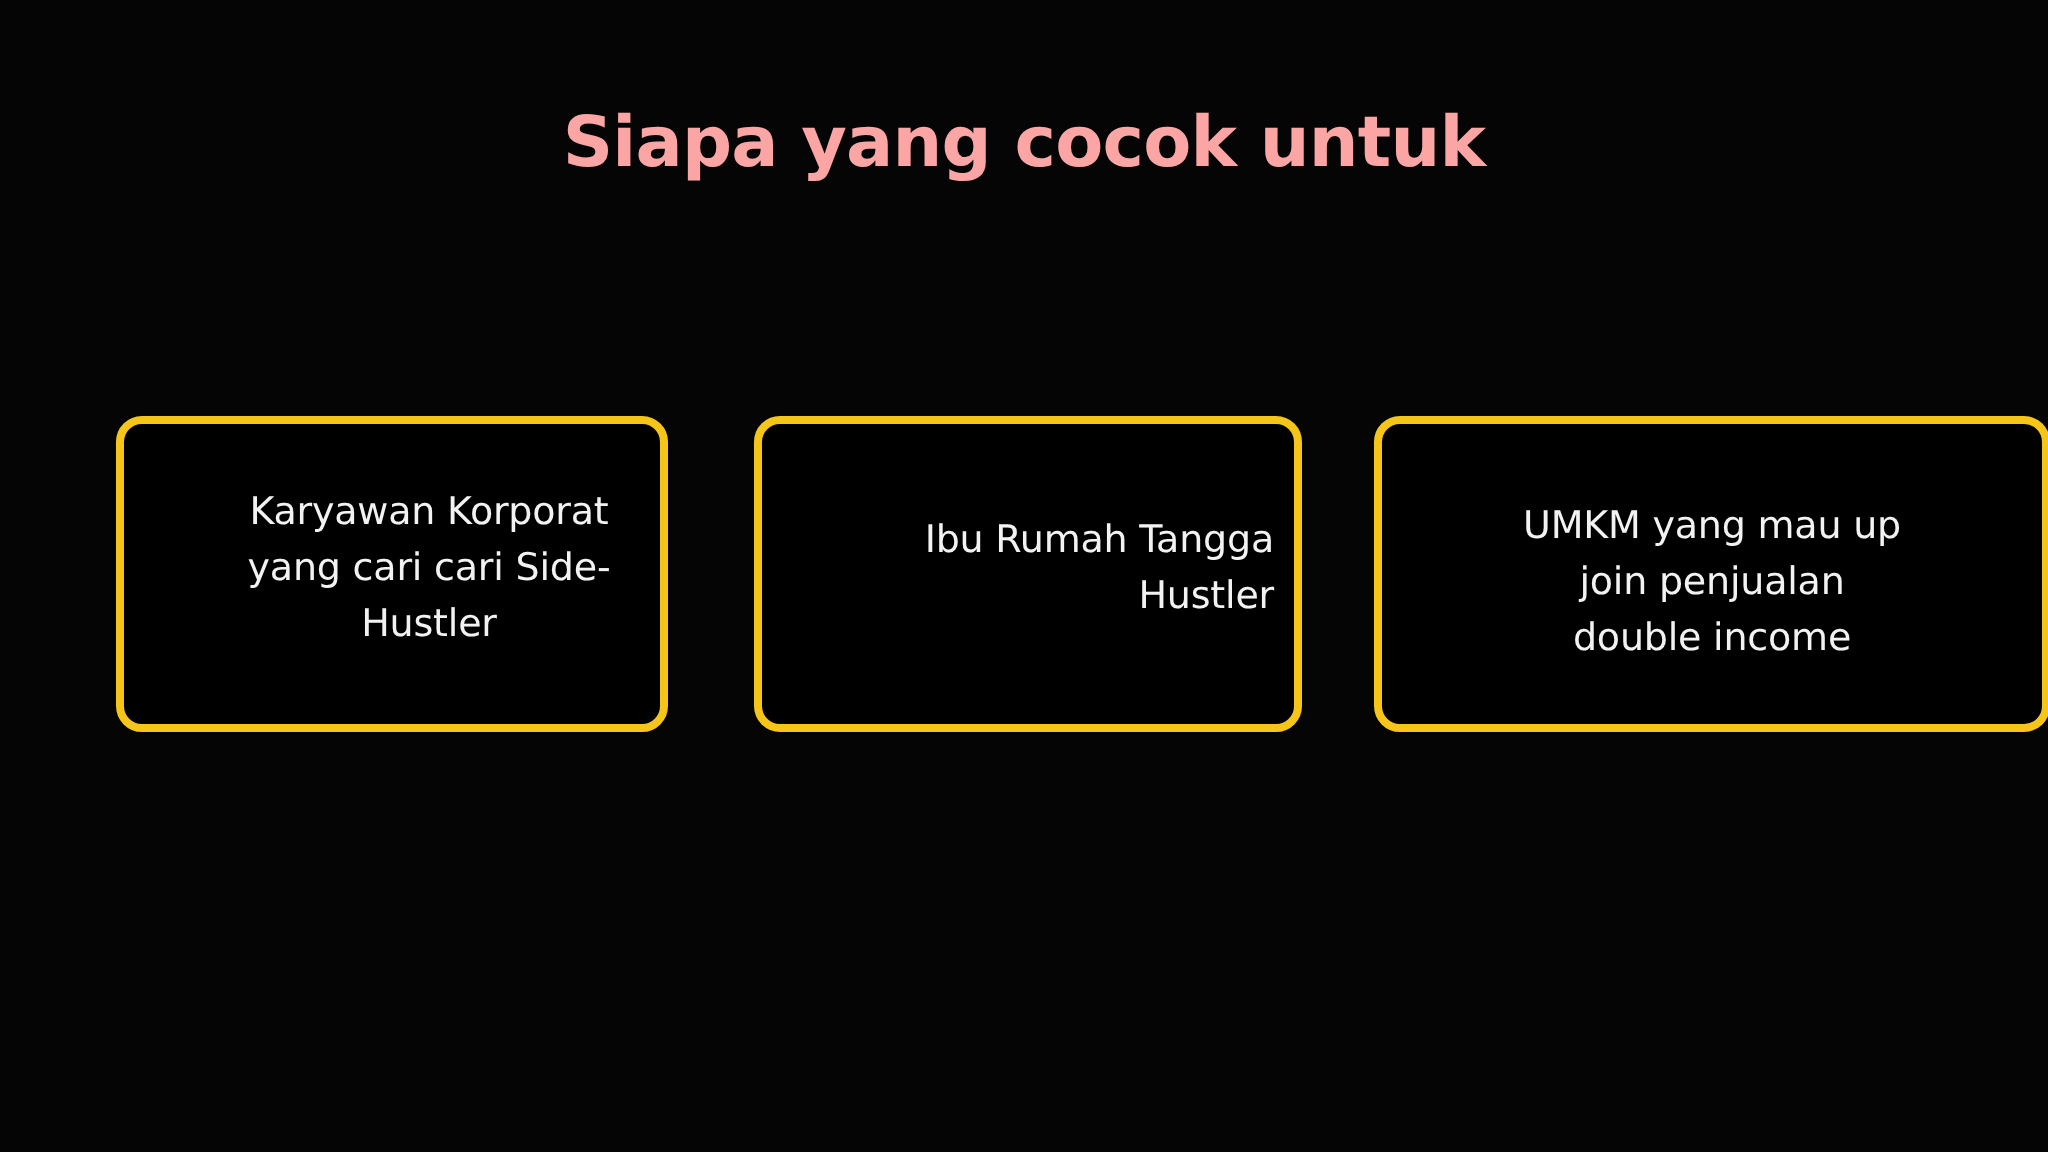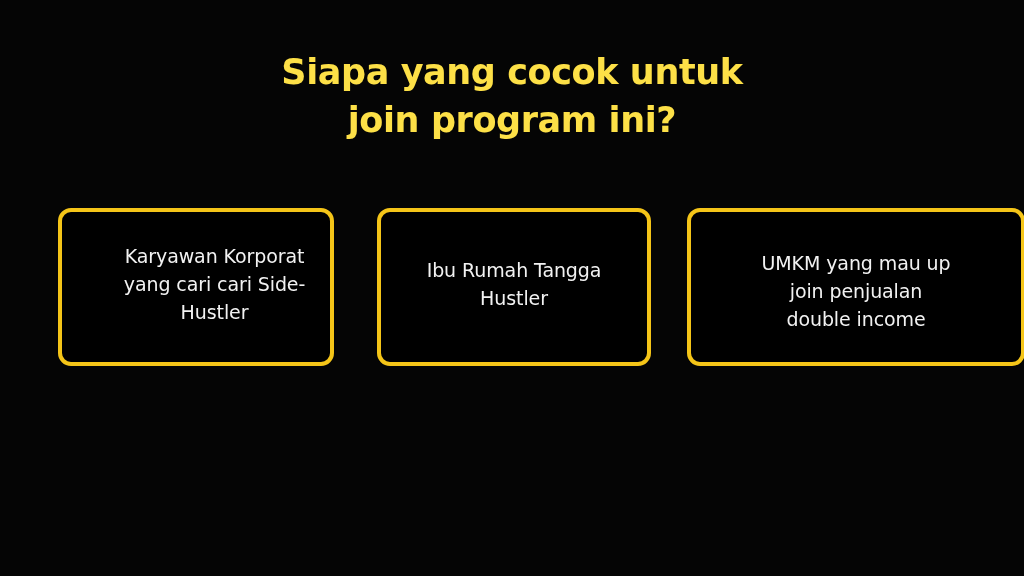--- a/index.html
+++ b/index.html
@@ -24,21 +24,21 @@
   
   .title-block {
     position: absolute;
     left: 0;
     top: 48px;
     width: 1024px;
     text-align: center;
   }
   .title-line {
     display: block;
-    color: #fde047;
+    color: #fca5a5;
     font-family: "DejaVu Sans", sans-serif;
     font-size: 35px;
     font-weight: bold;
     line-height: 48px;
     letter-spacing: -0.4px;
     white-space: nowrap;
   }
 
   
   .cards-row {
@@ -70,31 +70,30 @@
     color: #f2f2f2;
     font-family: "DejaVu Sans", sans-serif;
     font-size: 19px;
     font-weight: normal;
     line-height: 28px;
     letter-spacing: -0.1px;
     padding: 0 10px;
     box-sizing: border-box;
   }
   .card-1 .card-text { top: 30px; margin-left: 37px; }
-  .card-2 .card-text { top: 44px; }
+  .card-2 .card-text { top: 44px; text-align: right; }
   .card-3 .card-text { top: 37px; }
 </style>
 </head>
 <body>
 
 <div class="slide">
 
   <div class="title-block">
     <span class="title-line">Siapa yang cocok untuk</span>
-    <span class="title-line">join program ini?</span>
   </div>
 
   <div class="cards-row">
 
     <div class="card card-1">
       <div class="card-text">
         <span>Karyawan Korporat</span><br>
         <span>yang cari cari Side-</span><br>
         <span>Hustler</span>
       </div>

